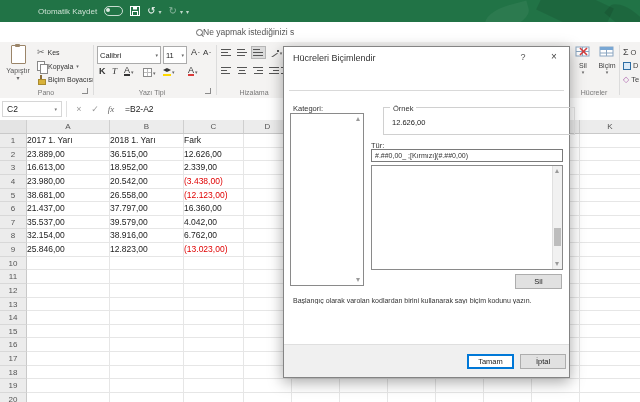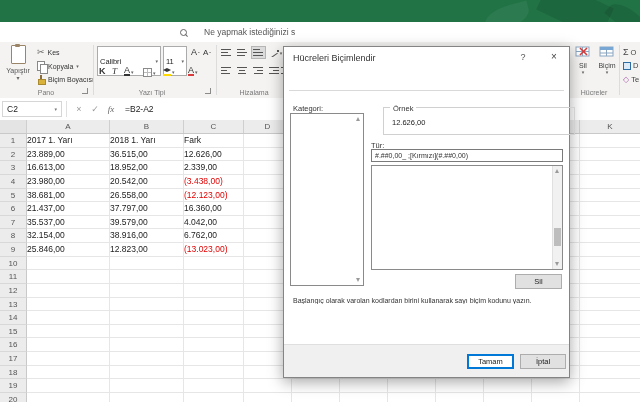--- a/index.html
+++ b/index.html
@@ -16,21 +16,21 @@
   .autosave-pill{width:17px;height:8px;border:1px solid rgba(255,255,255,0.75);border-radius:5px;position:relative;}
   .autosave-pill::before{content:"";position:absolute;left:1px;top:1px;width:4px;height:4px;border-radius:50%;background:rgba(255,255,255,0.85);}
   .qat .glyph{font-size:10px;color:#fff;line-height:10px;}
   .qat .dim{opacity:0.45;}
   .qat .caret{font-size:6px;opacity:0.8;margin-left:-4px;}
   .win-title{position:absolute;left:0;right:0;text-align:center;font-size:8.5px;color:#fff;z-index:1;}
 
   
   .menubar{position:absolute;left:0;top:22px;width:640px;height:20px;background:#fff;display:flex;align-items:center;font-size:8.5px;color:#444;white-space:nowrap;}
   .menu-item{padding:0 8px;height:20px;line-height:20px;}
-  .menu-search{display:flex;align-items:center;gap:17px;color:#555;margin-left:4px;overflow:hidden;}
+  .menu-search{display:flex;align-items:center;gap:0;color:#555;margin-left:20px;overflow:hidden;}
   .search-glass{width:5px;height:5px;border:1px solid #666;border-radius:50%;position:relative;flex:0 0 auto;}
   .search-glass::after{content:"";position:absolute;width:3px;height:1px;background:#666;left:4px;top:5px;transform:rotate(45deg);}
 
   
   .ribbon{position:absolute;left:0;top:42px;width:640px;height:56px;background:#f4f3f2;border-bottom:1px solid #d8d8d8;font-size:7px;color:#444;}
   .rgroup-label{position:absolute;bottom:2px;font-size:7px;color:#777;text-align:center;}
   .vsep{position:absolute;top:3px;bottom:3px;width:1px;background:#dcdcdc;}
   .launcher{position:absolute;bottom:4px;width:5px;height:5px;border-right:1px solid #8a8a8a;border-bottom:1px solid #8a8a8a;}
   .paste-btn{position:absolute;left:3px;top:3px;width:30px;height:44px;display:flex;flex-direction:column;align-items:center;}
   .clipboard-ic{width:13px;height:17px;border:1px solid #9b8569;background:#fff;border-radius:1px;position:relative;}
@@ -38,21 +38,21 @@
   .paste-btn .lbl{margin-top:3px;color:#555;}
   .paste-btn .caret{font-size:6px;color:#666;}
   .small-btn{position:absolute;display:flex;align-items:center;gap:3px;color:#333;}
   .ic{display:inline-block;line-height:0;}
   .scissors{font-size:9px;color:#666;line-height:9px;}
   .copy-ic{width:6px;height:8px;border:1px solid #888;background:#fff;position:relative;}
   .copy-ic::after{content:"";position:absolute;left:2px;top:2px;width:6px;height:8px;border:1px solid #888;background:#fff;}
   .painter-ic{width:8px;height:9px;position:relative;}
   .painter-ic::before{content:"";position:absolute;left:3px;top:0;width:2px;height:4px;background:#8a6d3b;}
   .painter-ic::after{content:"";position:absolute;left:1px;top:4px;width:6px;height:4px;background:#d8b23a;border:1px solid #a98a2f;}
-  .combo{position:absolute;height:13px;background:#fff;border:1px solid #ababab;display:flex;align-items:center;justify-content:space-between;padding:14px 2px;font-size:7.5px;color:#222;box-sizing:border-box;}
+  .combo{position:absolute;height:13px;background:#fff;border:1px solid #ababab;display:flex;align-items:center;justify-content:space-between;padding:8px 2px;font-size:7.5px;color:#222;box-sizing:border-box;}
   .combo .caret{font-size:5px;color:#666;}
   .fmt-btn{position:absolute;display:flex;align-items:flex-end;gap:1px;font-size:9px;color:#333;}
   .fmt-btn .caret{font-size:5px;color:#666;margin-bottom:1px;}
   .bold-k{font-weight:bold;}
   .italic-t{font-style:italic;font-family:"Liberation Serif",serif;}
   .under-a{text-decoration:underline;}
   .ulc{border-bottom:2px solid #333;line-height:8px;}
   .fill-a{border-bottom:2px solid #ffd800;line-height:8px;}
   .color-a{border-bottom:2px solid #d83b3b;line-height:8px;}
   .grid-ic{width:9px;height:9px;box-sizing:border-box;border:1px solid #8a8a8a;background:
@@ -131,20 +131,34 @@
 </style>
 </head>
 <body>
 
 <div class="app">
 
   <div class="titlebar">
     <span class="leaf leaf1"></span>
     <span class="leaf leaf2"></span>
     <span class="leaf leaf3"></span>
+    <div class="qat">
+      <span style="opacity:.85;">Otomatik Kaydet</span>
+      <span class="autosave-pill"></span>
+      <svg width="10" height="10" viewBox="0 0 10 10">
+          <rect x="0.5" y="0.5" width="9" height="9" fill="none" stroke="#fff"></rect>
+          <rect x="2.5" y="5.5" width="5" height="4" fill="none" stroke="#fff"></rect>
+          <rect x="3" y="1" width="4" height="2.5" fill="#fff"></rect>
+        </svg>
+      <span class="glyph">↺</span>
+        <span class="caret">▾</span>
+      <span class="glyph dim">↻</span>
+        <span class="caret dim">▾</span>
+      <span class="caret">▾</span>
+    </div>
   </div>
 
   <div class="menubar">
     <div style="display:flex;">
 
     <div class="menu-item"></div>
         <div class="menu-item"></div>
         <div class="menu-item"></div>
         <div class="menu-item"></div>
         <div class="menu-item"></div>

